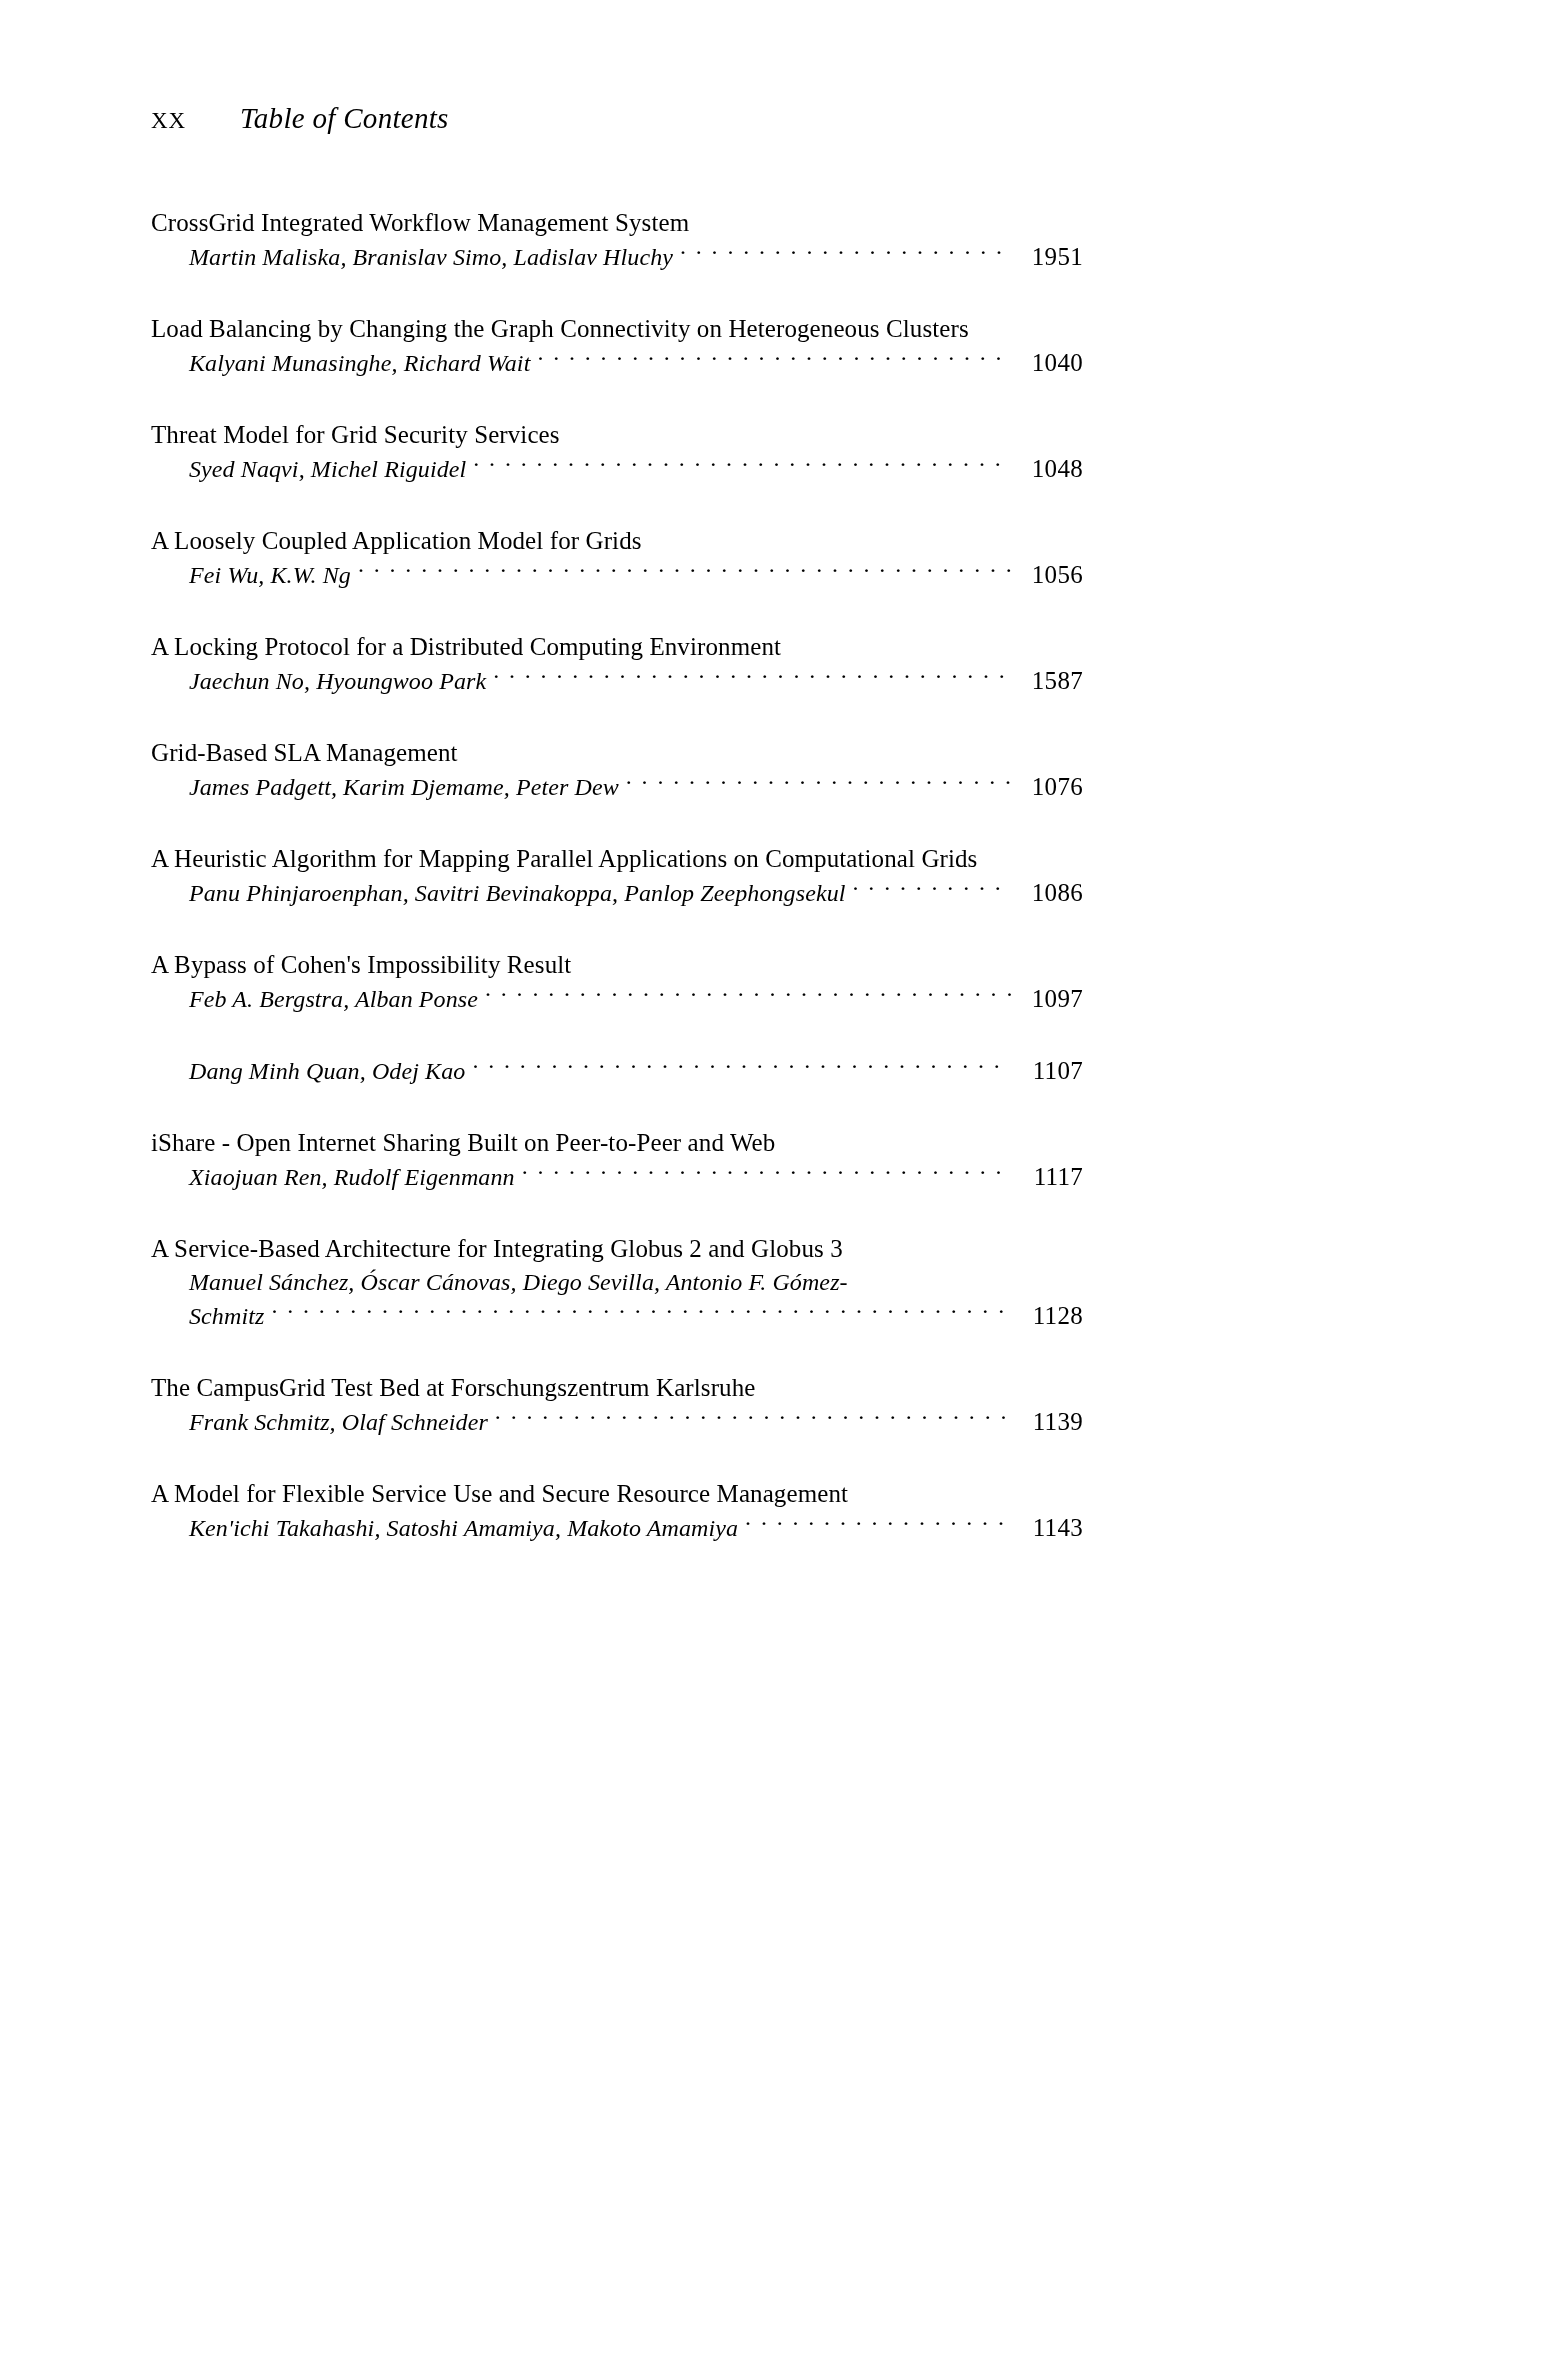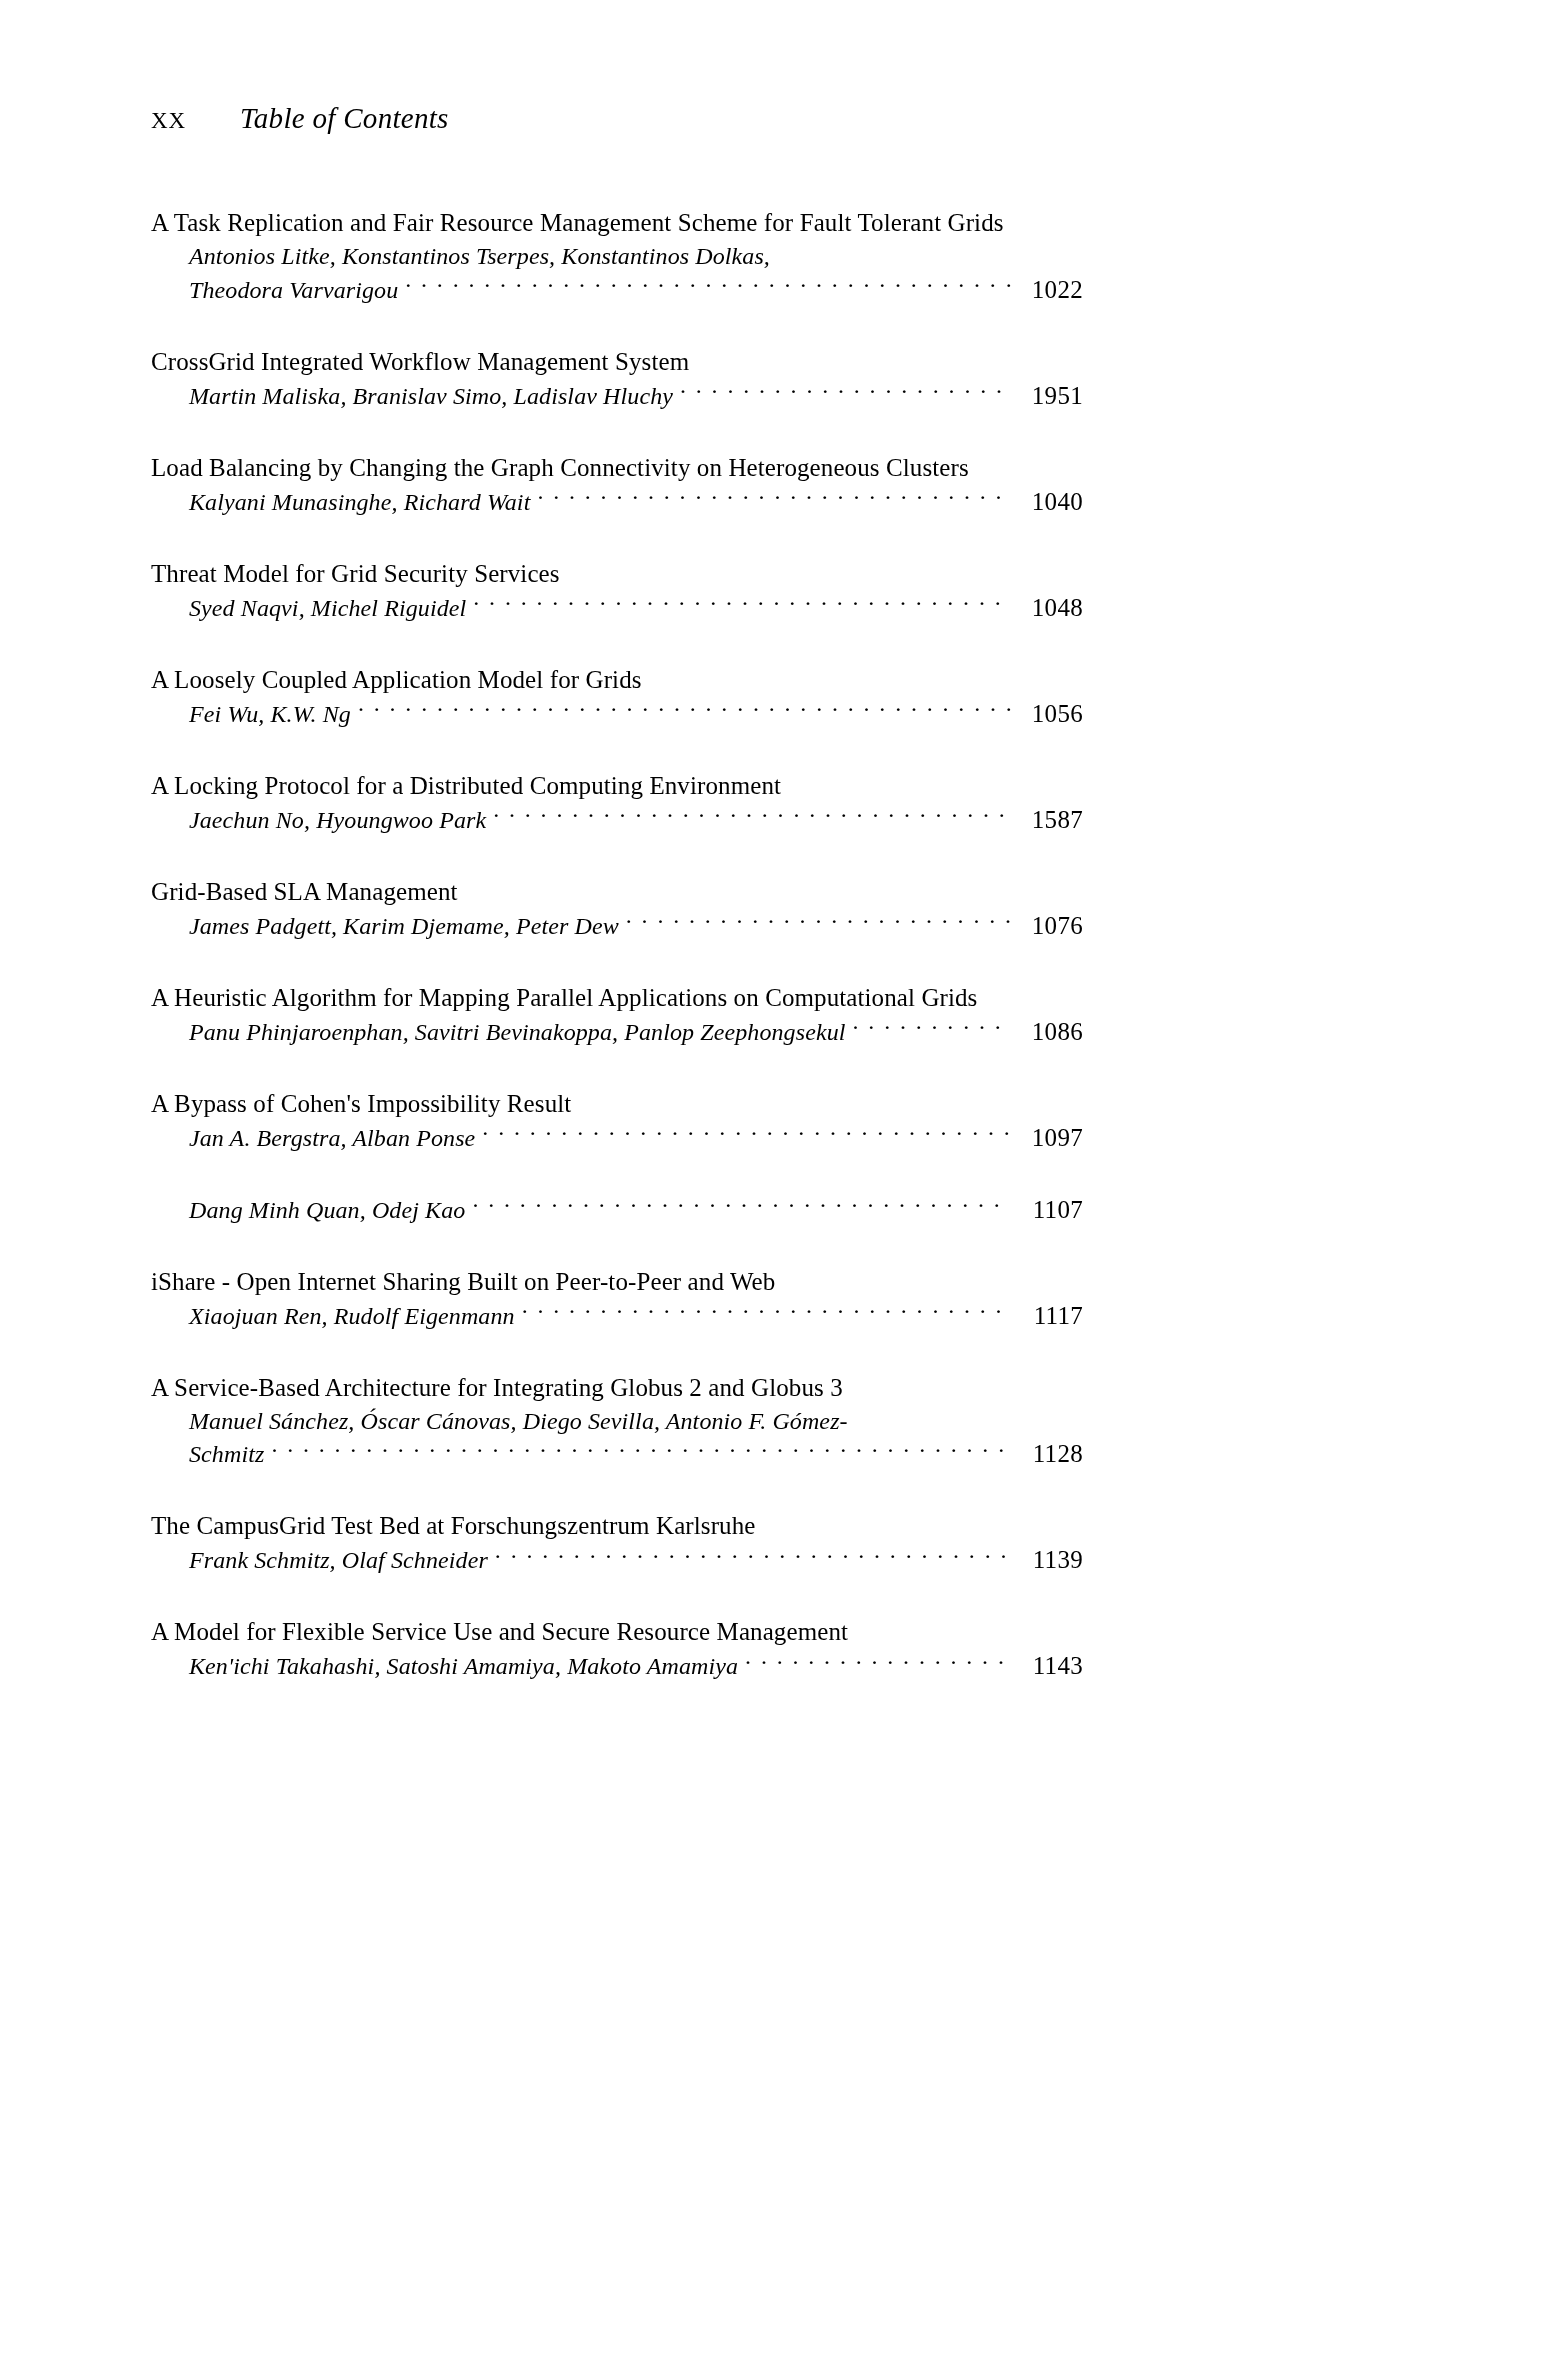--- a/index.html
+++ b/index.html
@@ -101,29 +101,20 @@
 
 <div class="page">
 
   <div class="running-head">
     <span class="folio">XX</span>
     <span class="head-title">Table of Contents</span>
   </div>
 
   <div class="toc" id="toc-list">
       <div class="entry">
-        <div class="entry-title">A Task Replication and Fair Resource Management Scheme for Fault Tolerant Grids</div>
-        <div class="authors-wrap-first">Antonios Litke, Konstantinos Tserpes, Konstantinos Dolkas,</div>
-        <div class="authors-line">
-          <span class="authors">Theodora Varvarigou</span>
-          <span class="leader"></span>
-          <span class="page-num">1022</span>
-        </div>
-      </div>
-      <div class="entry">
         <div class="entry-title">CrossGrid Integrated Workflow Management System</div>
         <div class="authors-line">
           <span class="authors">Martin Maliska, Branislav Simo, Ladislav Hluchy</span>
           <span class="leader"></span>
           <span class="page-num">1951</span>
         </div>
       </div>
       <div class="entry">
         <div class="entry-title">Load Balancing by Changing the Graph Connectivity on Heterogeneous Clusters</div>
         <div class="authors-line">
@@ -168,21 +159,21 @@
         <div class="entry-title">A Heuristic Algorithm for Mapping Parallel Applications on Computational Grids</div>
         <div class="authors-line">
           <span class="authors">Panu Phinjaroenphan, Savitri Bevinakoppa, Panlop Zeephongsekul</span>
           <span class="leader"></span>
           <span class="page-num">1086</span>
         </div>
       </div>
       <div class="entry">
         <div class="entry-title">A Bypass of Cohen's Impossibility Result</div>
         <div class="authors-line">
-          <span class="authors">Jan A. Bergstra, Alban Ponse</span>
+          <span class="authors">Feb A. Bergstra, Alban Ponse</span>
           <span class="leader"></span>
           <span class="page-num">1097</span>
         </div>
       </div>
       <div class="entry">
         <div class="authors-line">
           <span class="authors">Dang Minh Quan, Odej Kao</span>
           <span class="leader"></span>
           <span class="page-num">1107</span>
         </div>

